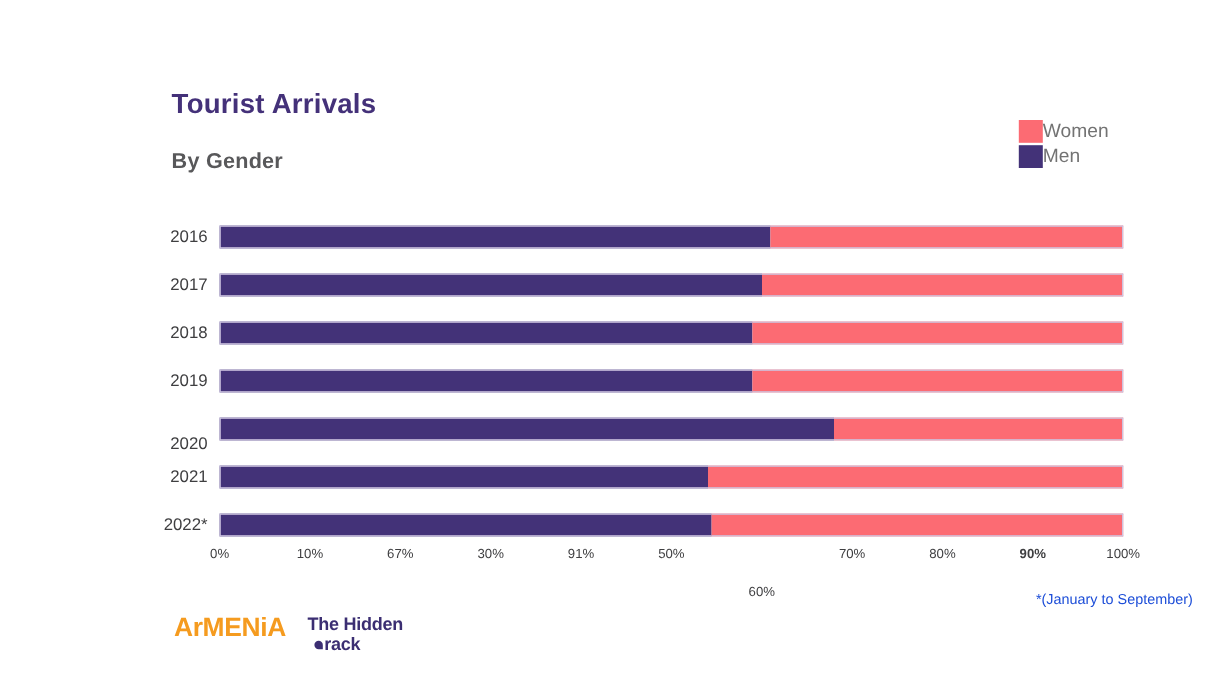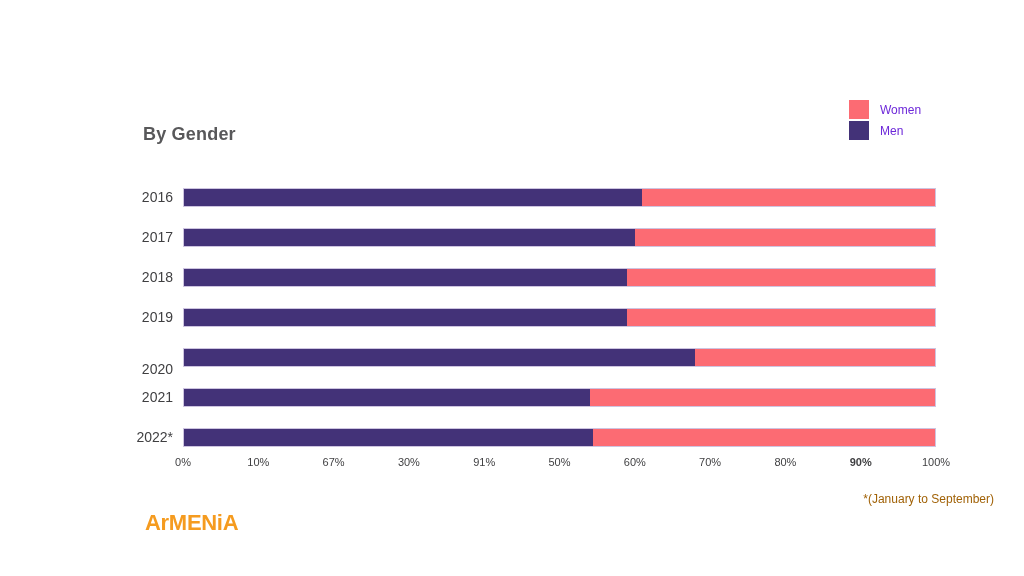--- a/index.html
+++ b/index.html
@@ -51,23 +51,22 @@
     align-items: center;
     height: 19px;
     margin-bottom: 2px;
   }
   .legend-swatch {
     width: 20px;
     height: 19px;
     flex: 0 0 auto;
   }
   .legend-label {
-    margin-left: 11px;
-    font-size: 12px;
-    color: #6d28d9;
+    font-size: 16px;
+    color: #737373;
     white-space: nowrap;
   }
 
   
   .plot {
     position: absolute;
     left: 183px;
     top: 188px;
     width: 753px;
     height: 268px;
@@ -125,21 +124,21 @@
     transform: translateX(-50%);
     white-space: nowrap;
   }
 
   
   .footnote {
     position: absolute;
     right: 30px;
     top: 492px;
     font-size: 12px;
-    color: #a16207;
+    color: #1d4ed8;
     white-space: nowrap;
   }
 
   
   .logos {
     position: absolute;
     left: 145px;
     top: 512px;
     display: flex;
     align-items: flex-start;
@@ -171,20 +170,21 @@
     border-radius: 50% 50% 0 50%;
     transform: translateY(-1px);
     margin-right: 1px;
   }
 </style>
 </head>
 <body>
 
 <div class="canvas">
 
+  <div class="chart-title">Tourist Arrivals</div>
   <div class="chart-subtitle">By Gender</div>
 
   <div class="legend">
     <div class="legend-row">
       <span class="legend-swatch" style="background: rgb(252, 107, 115);"></span>
       <span class="legend-label">Women</span>
     </div>
     <div class="legend-row">
       <span class="legend-swatch" style="background: rgb(67, 50, 120);"></span>
       <span class="legend-label">Men</span>
@@ -230,26 +230,30 @@
       <div class="y-tick" style="top: 200px;">2021</div>
       <div class="y-tick" style="top: 240px;">2022*</div>
     </div>
   <div class="x-axis" id="x-axis">
       <div class="x-tick" style="left: 0%;">0%</div>
       <div class="x-tick" style="left: 10%;">10%</div>
       <div class="x-tick" style="left: 20%;">67%</div>
       <div class="x-tick" style="left: 30%;">30%</div>
       <div class="x-tick" style="left: 40%;">91%</div>
       <div class="x-tick" style="left: 50%;">50%</div>
-      <div class="x-tick" style="left: 60%;">60%</div>
+      <div class="x-tick" style="left: 60%; margin-top: 32px;">60%</div>
       <div class="x-tick" style="left: 70%;">70%</div>
       <div class="x-tick" style="left: 80%;">80%</div>
       <div class="x-tick" style="left: 90%; font-weight: bold;">90%</div>
       <div class="x-tick" style="left: 100%;">100%</div>
     </div>
 
   <div class="footnote">*(January to September)</div>
 
   <div class="logos">
     <div class="logo-armenia">ArMENiA</div>
+    <div class="logo-tht">
+      <span class="l1">The Hidden</span>
+      <span class="l2"><span class="tht-mark"></span><span>rack</span></span>
+    </div>
   </div>
 
 </div>
 
 </body></html>

